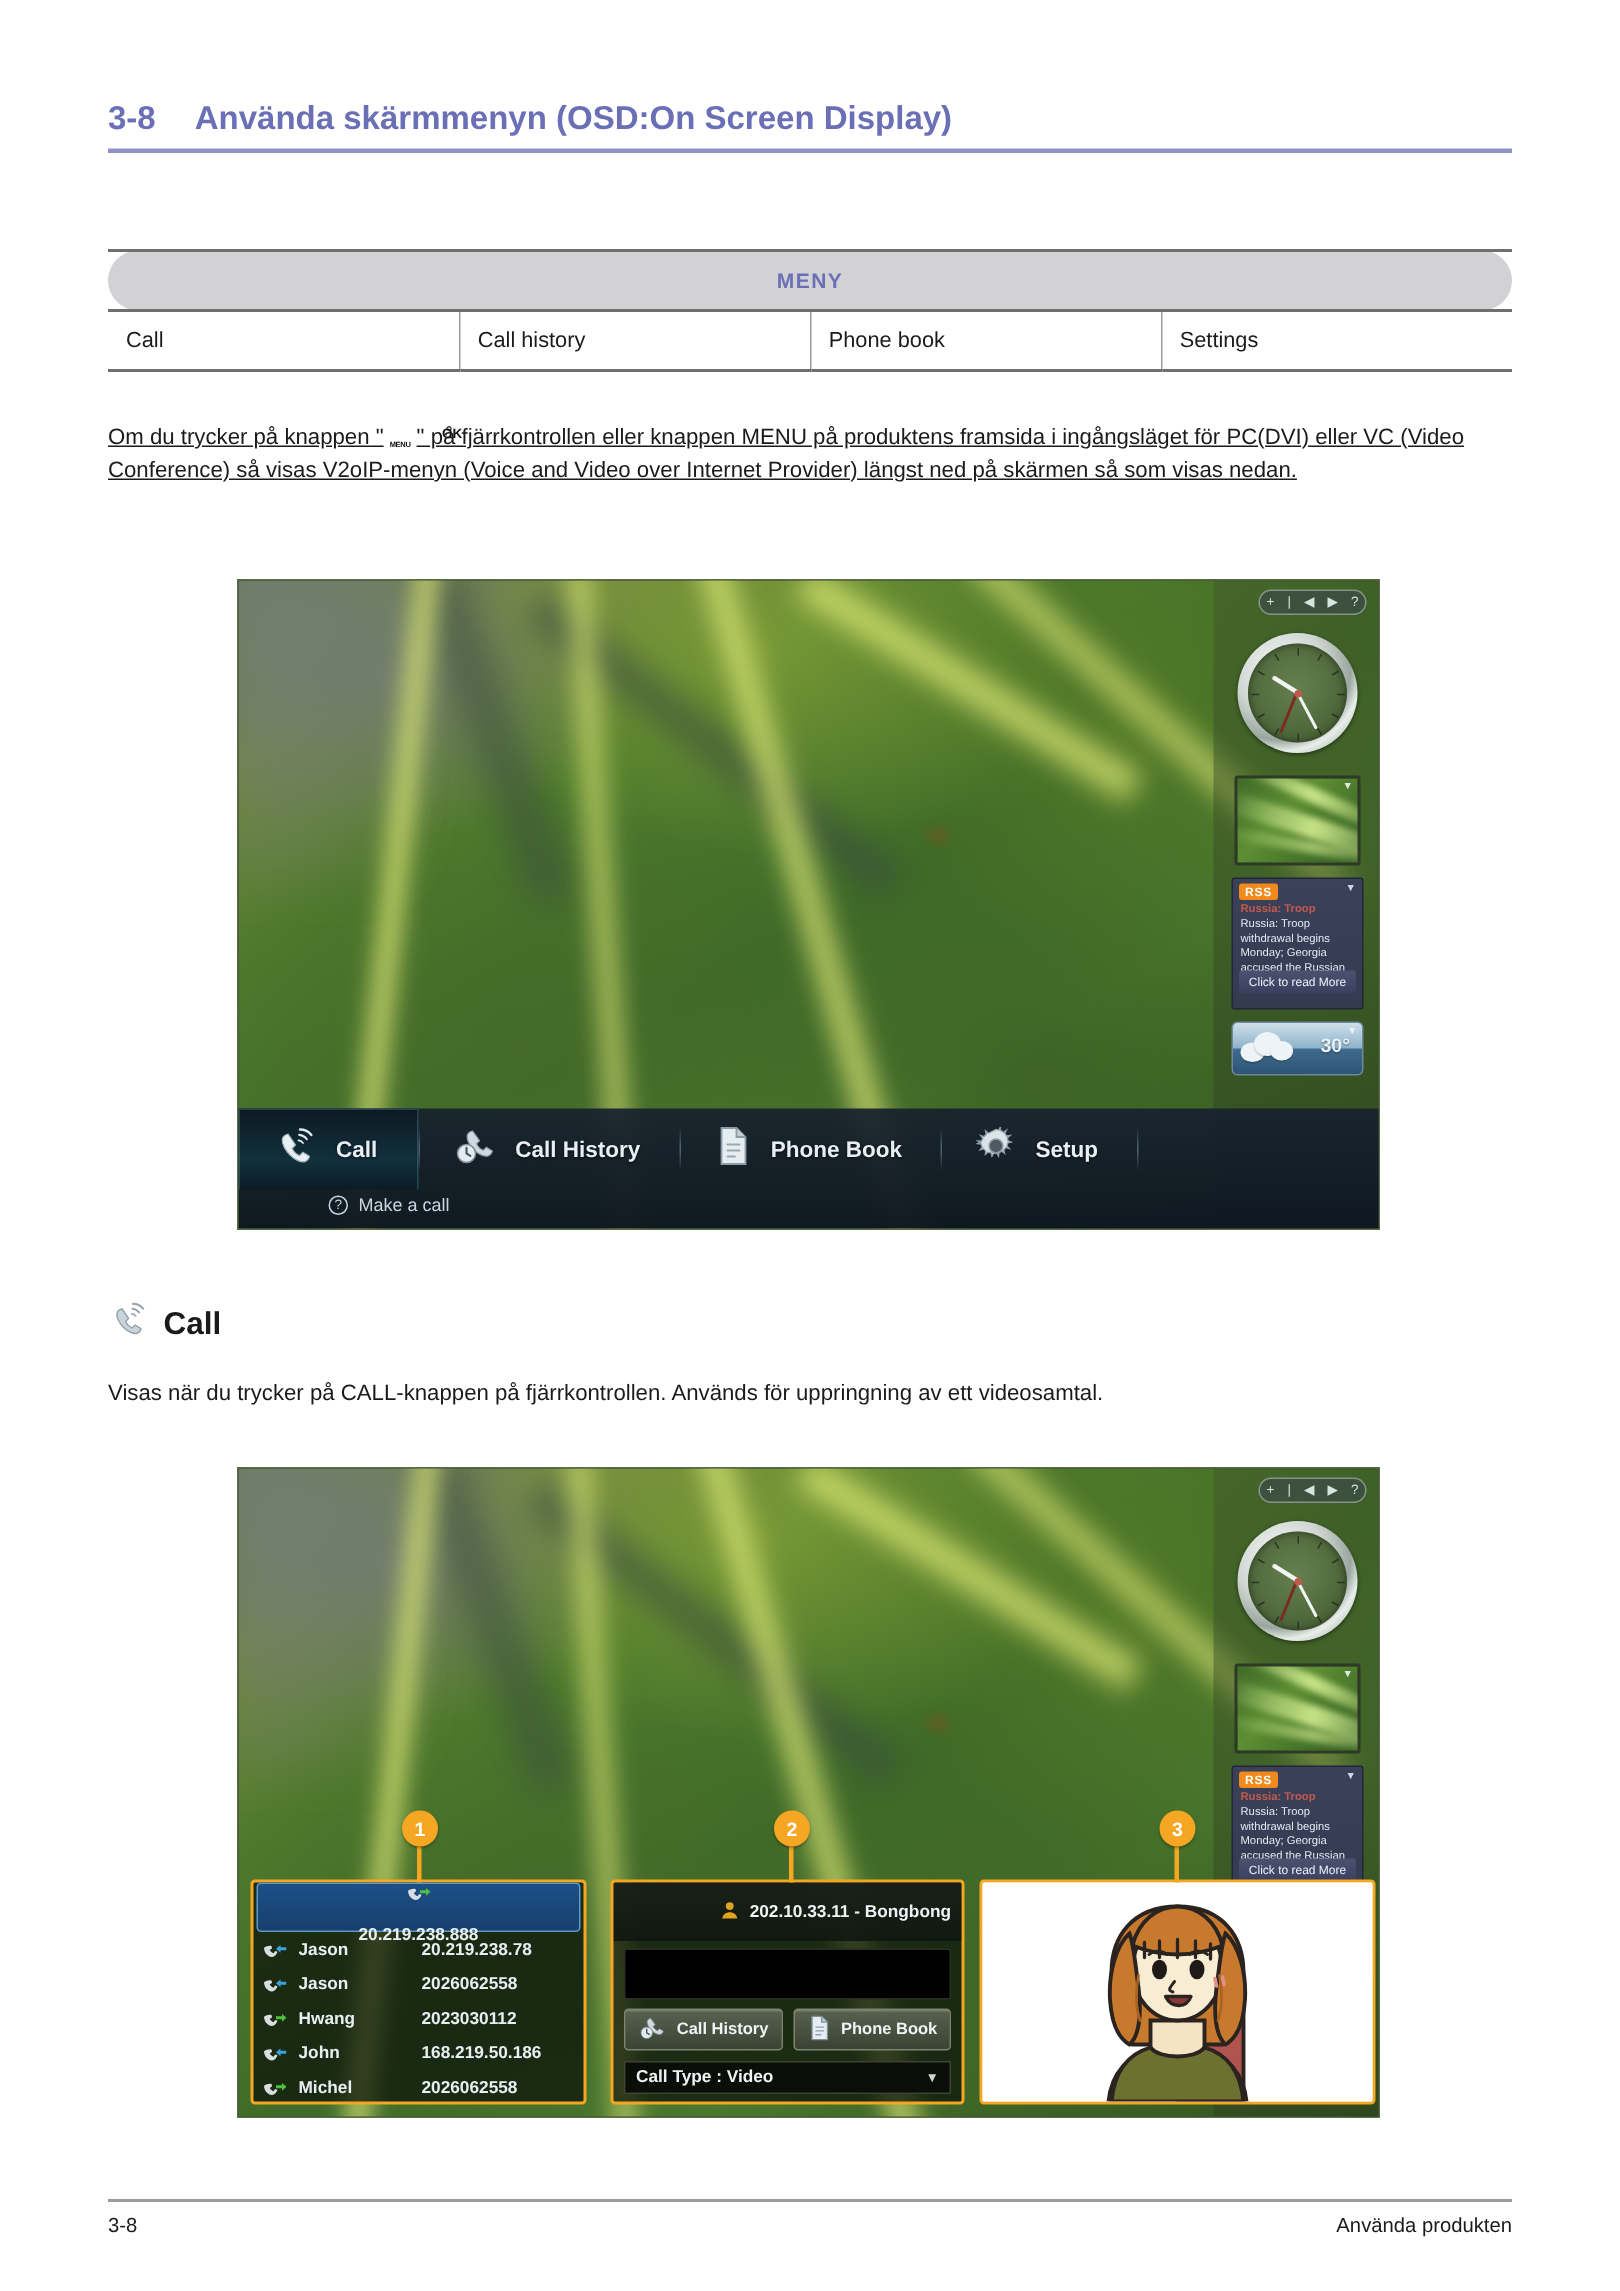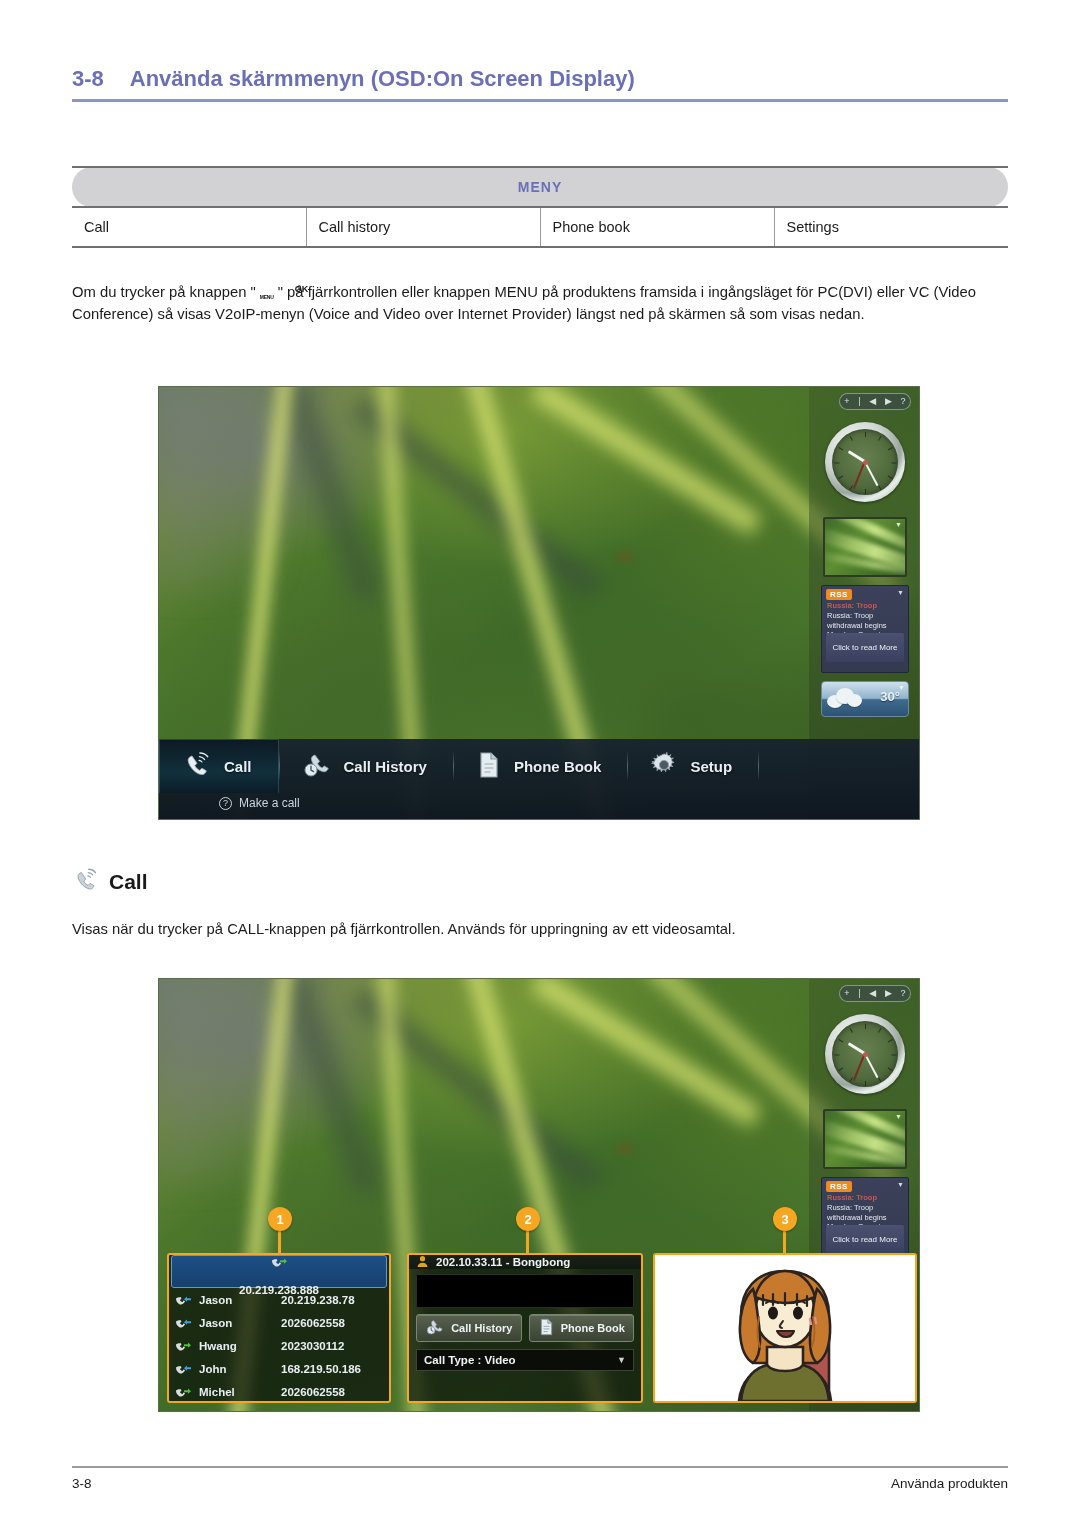--- a/index.html
+++ b/index.html
@@ -37,21 +37,21 @@
   .menytable tbody td {
     padding:11px 0 11px 12px; border-bottom:2px solid #6f6f6f;
     border-right:1px solid #9a9a9a; color:#1b1b1b; width:25%;
     font-size:14.5px; vertical-align:middle; height:38px;
   }
   .menytable tbody td:last-child { border-right:none; }
 
   
   .para { position:absolute; left:72px; width:938px; font-size:14.8px;
           line-height:22px; color:#1b1b1b; }
-  #para1 { top:281px; }
+  #para1 { top:281px;text-decoration:underline; }
   .okbtn {
     display:inline-block; vertical-align:-2px; width:22px; height:16px;
     line-height:8px; text-align:center; font-size:8px; font-weight:bold;
     color:#111; letter-spacing:0px;
   }
   .okbtn .ok { display:block; font-size:9px; line-height:9px;padding-left:39px; }
   .okbtn .mn { display:block; font-size:5px; line-height:6px; letter-spacing:-0.2px;}
 
   
   .shot { position:absolute; border:1px solid #5c6b4a; overflow:hidden;
@@ -123,21 +123,21 @@
   .rss { position:absolute; left:12px; top:198px; width:88px; height:88px;
     background:linear-gradient(180deg,#3b4159,#343a50);
     border:1px solid #22263a; border-radius:2px; overflow:hidden; }
   .rss-badge { position:absolute; left:4px; top:3px; background:#f08a1d; color:#fff;
     font-size:8px; font-weight:bold; padding:1px 4px; border-radius:2px; letter-spacing:.5px;}
   .rss-caret { position:absolute; right:4px; top:3px; color:#cfd6e8; font-size:7px; }
   .rss-head { position:absolute; left:5px; top:15px; color:#d25d4e; font-size:7.5px; font-weight:bold;
               opacity:.9; }
   .rss-body { position:absolute; left:5px; top:25px; right:4px; color:#e3e8f3; font-size:7.5px;
               line-height:9.5px; }
-  .rss-more { position:absolute; left:4px; right:4px; bottom:10px; height:29px;
+  .rss-more { position:absolute; left:4px; right:4px; bottom:10px; height:15px;
     background:linear-gradient(180deg,#4a5270,#3a4160); color:#eef1f8; font-size:8px;
     display:flex; align-items:center; justify-content:center; border-radius:2px;margin-top:23px; }
 
   .weather { position:absolute; left:12px; top:294px; width:88px; height:36px;
     border-radius:4px; overflow:hidden; border:1px solid #6d8a9c;
     background:linear-gradient(180deg,#cfe0ea 0%,#8fb4cc 48%,#3f6b8c 52%,#2d5375 100%); }
   .cloud { position:absolute; left:5px; top:6px; width:36px; height:20px; }
   .cloud i { position:absolute; background:#eef3f5; border-radius:50%; box-shadow:0 1px 1px rgba(0,0,0,.2); }
   .cloud i:nth-child(1){ left:0;  top:7px;  width:16px; height:13px;}
   .cloud i:nth-child(2){ left:9px; top:0;   width:18px; height:16px;}
@@ -185,23 +185,23 @@
             background:#fff; }
 
   .contact-row { display:flex; align-items:center; height:23px; padding:0 6px; gap:8px;
     color:#e9eef2; font-size:11.5px; font-weight:bold; }
   .contact-row.sel { background:linear-gradient(180deg,#1d4f86,#17406d);
     border:1px solid #5a9bd4; border-radius:3px; margin:0 2px; height:33px;flex-direction:column; }
   .cname { width:74px; white-space:nowrap; overflow:hidden; }
   .cnum  { white-space:nowrap; }
   .arrow-ic { width:16px; height:12px; flex:none; position:relative; }
 
-  .pB-head { display:flex; align-items:center; gap:7px; height:14px; padding:0 7px;
+  .pB-head { display:flex; align-items:center; gap:7px; height:39px; padding:0 7px;
     color:#eef3f6; font-size:11.5px; font-weight:bold;
-    background:linear-gradient(180deg,rgba(24,32,24,.9),rgba(16,22,16,.9)); }
+    background:linear-gradient(180deg,rgba(24,32,24,.9),rgba(16,22,16,.9));justify-content:flex-end; }
   .pB-input { margin:5px 7px 0 7px; height:34px; background:#000;
               border:1px solid #2a2f26; border-radius:2px; }
   .pB-btns { display:flex; gap:7px; margin:6px 7px 0 7px; }
   .pB-btn { flex:1; height:28px; display:flex; align-items:center; justify-content:center;
     gap:6px; border-radius:3px; color:#eef3f6; font-size:11px; font-weight:bold;
     background:linear-gradient(180deg,#59624f,#3a4233);
     border:1px solid #7b8570; box-shadow:inset 0 1px 0 rgba(255,255,255,.18); }
   .pB-select { margin:7px 7px 0 7px; height:22px; background:#0a0d08;
     border:1px solid #3c4434; border-radius:0; display:flex; align-items:center;
     justify-content:space-between; padding:0 7px; color:#eef3f6; font-size:11.5px; font-weight:bold; }

